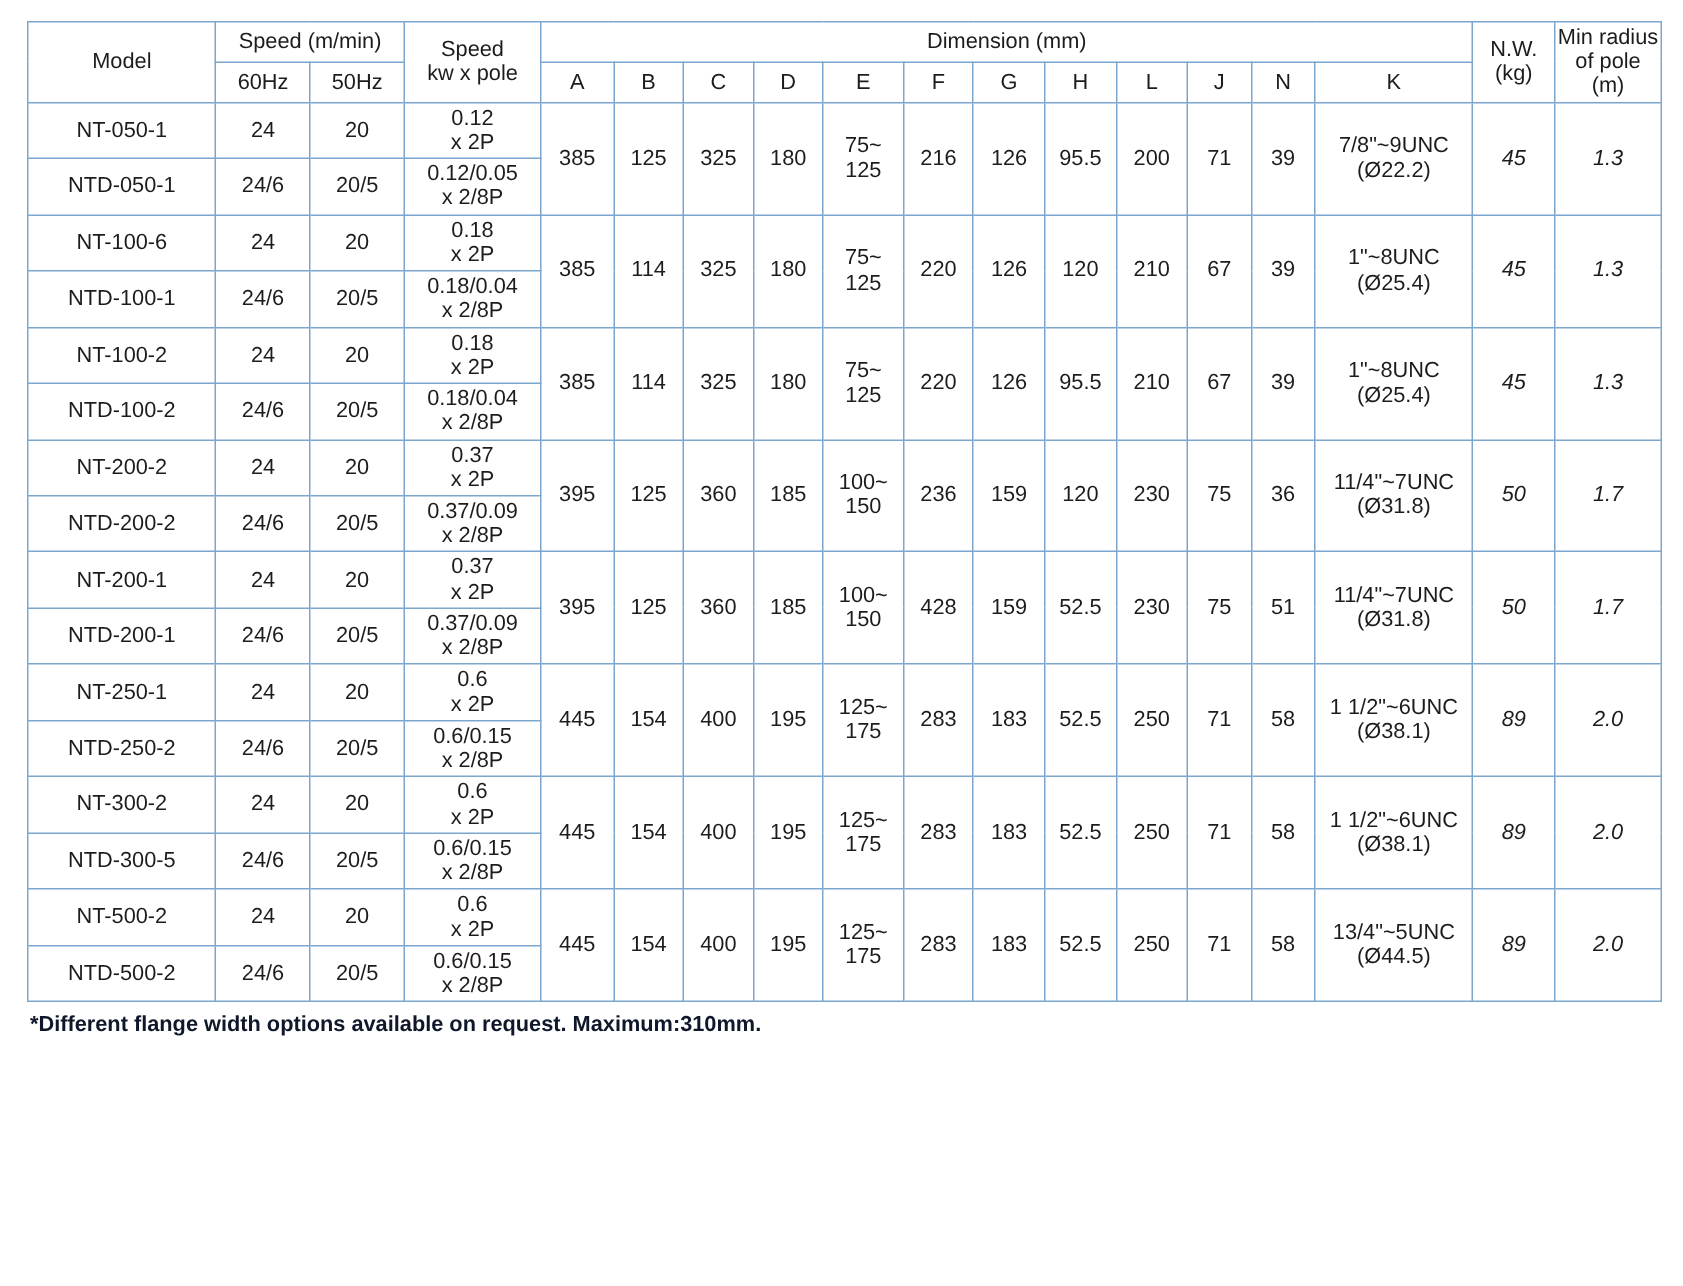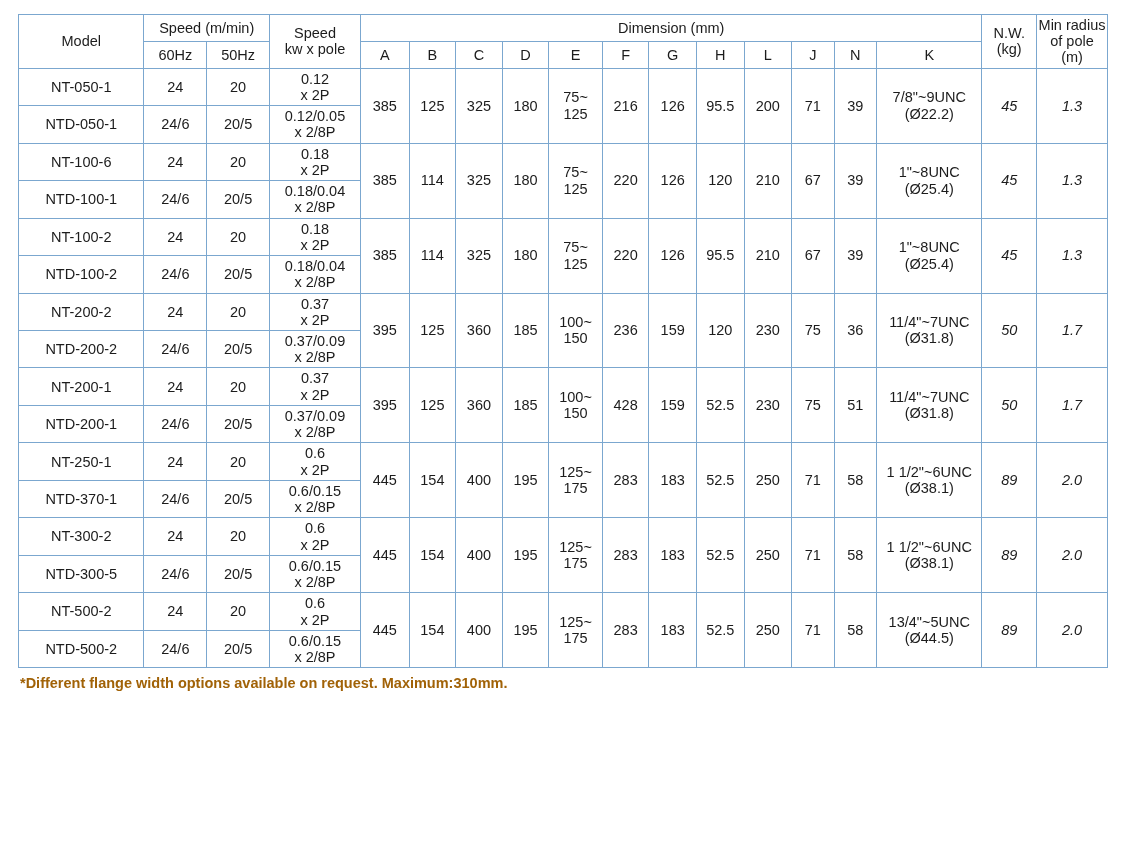--- a/index.html
+++ b/index.html
@@ -58,21 +58,21 @@
   .c-k { font-size: 14px; line-height: 1.2; }
   .c-nw { font-size: 15px; font-style: italic; }
 
   .row-a td.c-model,
   .row-b td.c-model { }
 
   .note {
     margin-top: 7px;
     margin-left: 2px;
     font-size: 14.5px;
-    color: #a16207;
+    color: #0f172a;
     font-weight: bold;
   }
   .two-line { display: block; }
 </style>
 </head>
 <body>
 
 <div class="sheet">
   <table class="spec">
     <colgroup>
@@ -351,21 +351,21 @@
         <td class="c-dim" rowspan="2">71</td>
         <td class="c-dim" rowspan="2">58</td>
         <td class="c-k" rowspan="2">
           <span class="two-line">1 1/2"~6UNC</span>
           <span class="two-line">(Ø38.1)</span>
         </td>
         <td class="c-nw" rowspan="2">89</td>
         <td class="c-nw" rowspan="2">2.0</td>
       </tr>
       <tr class="row-b">
-        <td class="c-model">NTD-370-1</td>
+        <td class="c-model">NTD-250-2</td>
         <td class="c-speed">24/6</td>
         <td class="c-speed">20/5</td>
         <td class="c-motor">
           <span class="two-line">0.6/0.15</span>
           <span class="two-line">x 2/8P</span>
         </td>
       </tr>
 
       <tr class="row-a">
         <td class="c-model">NT-300-2</td>

